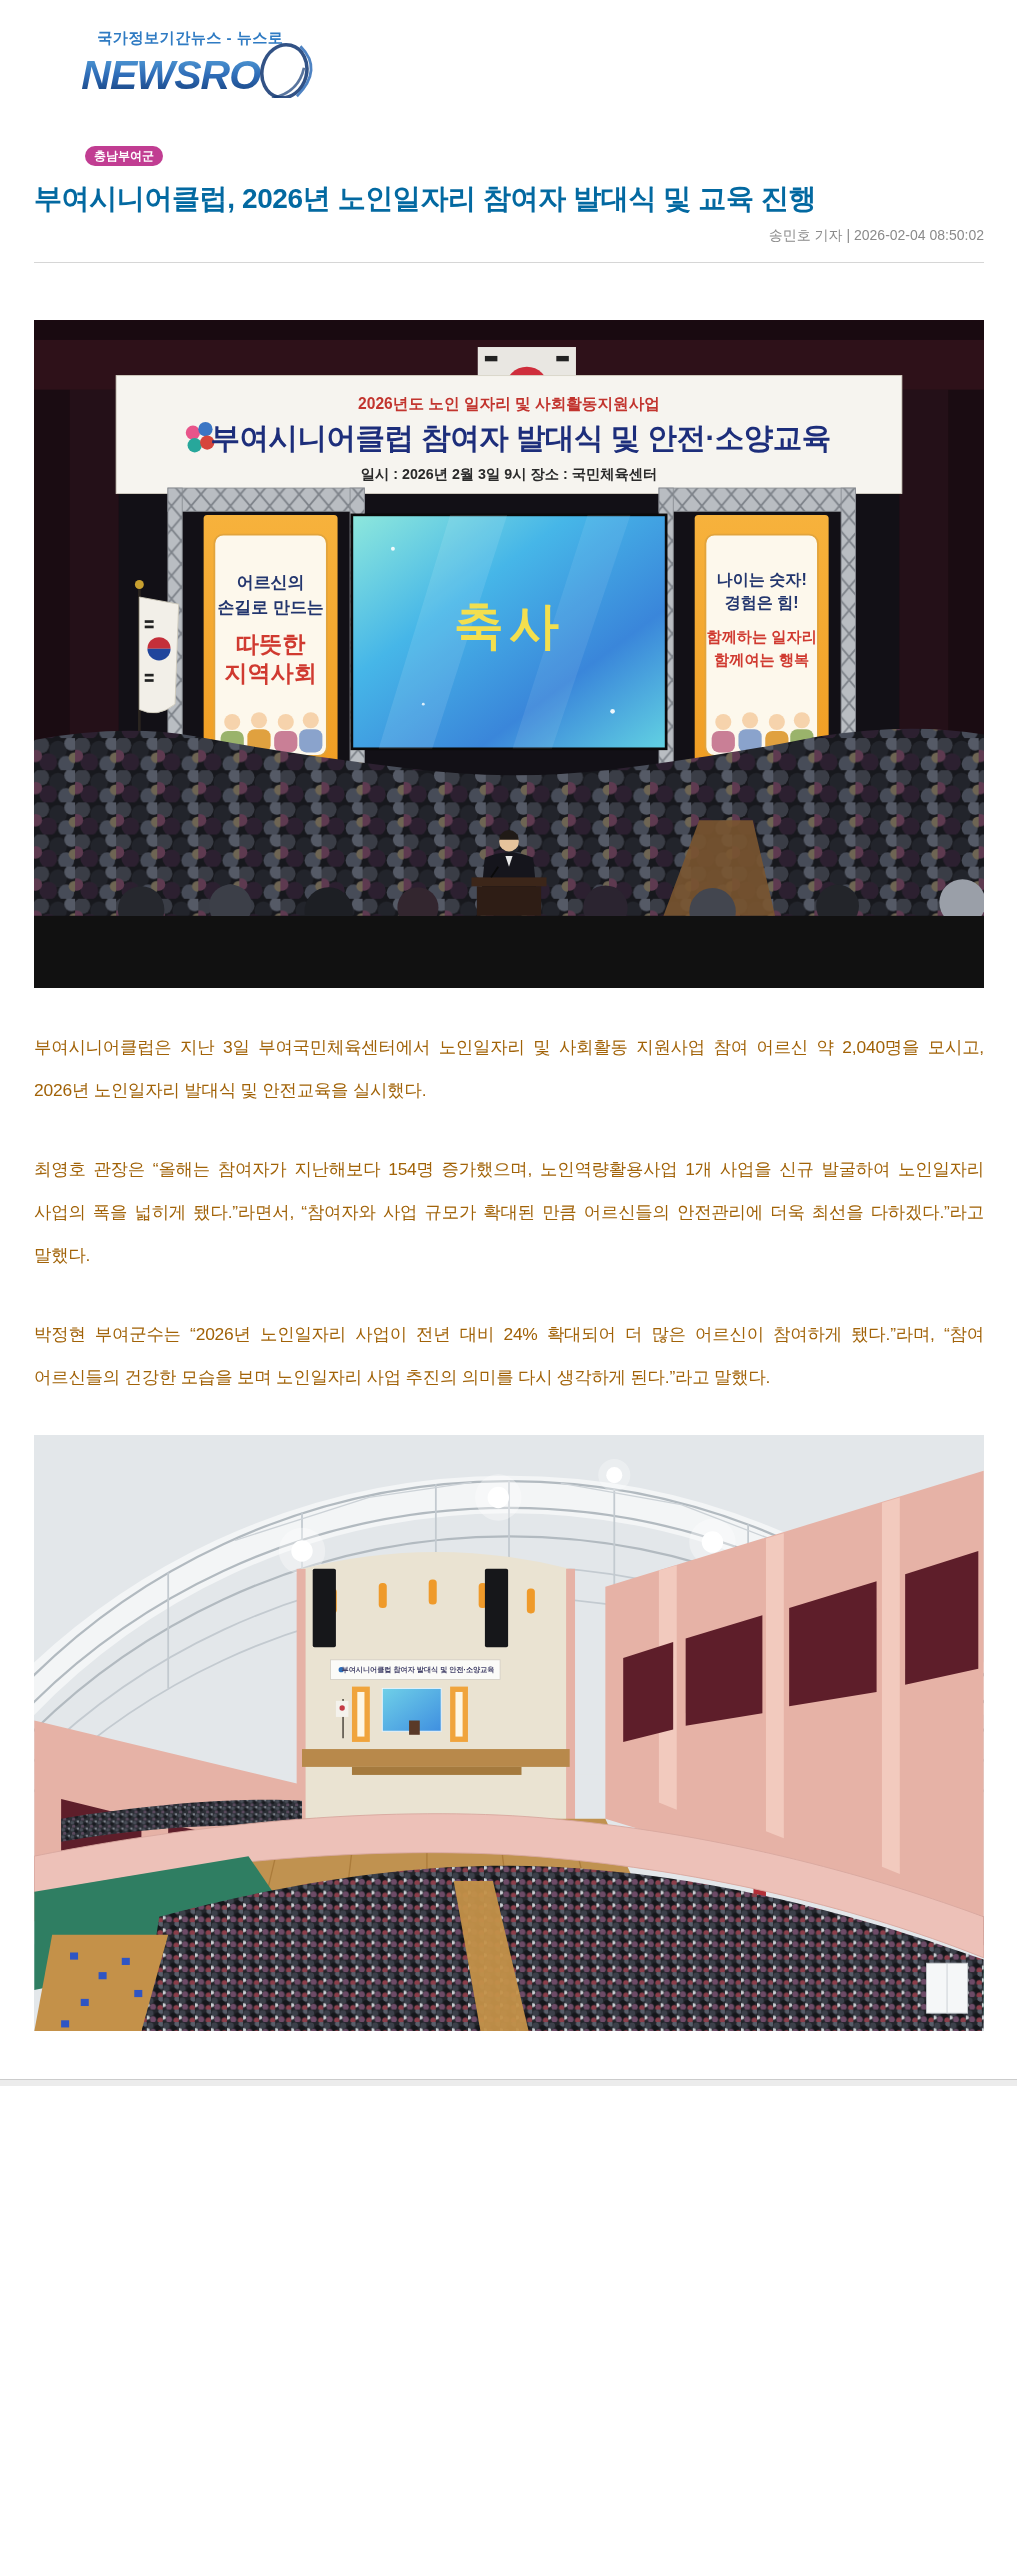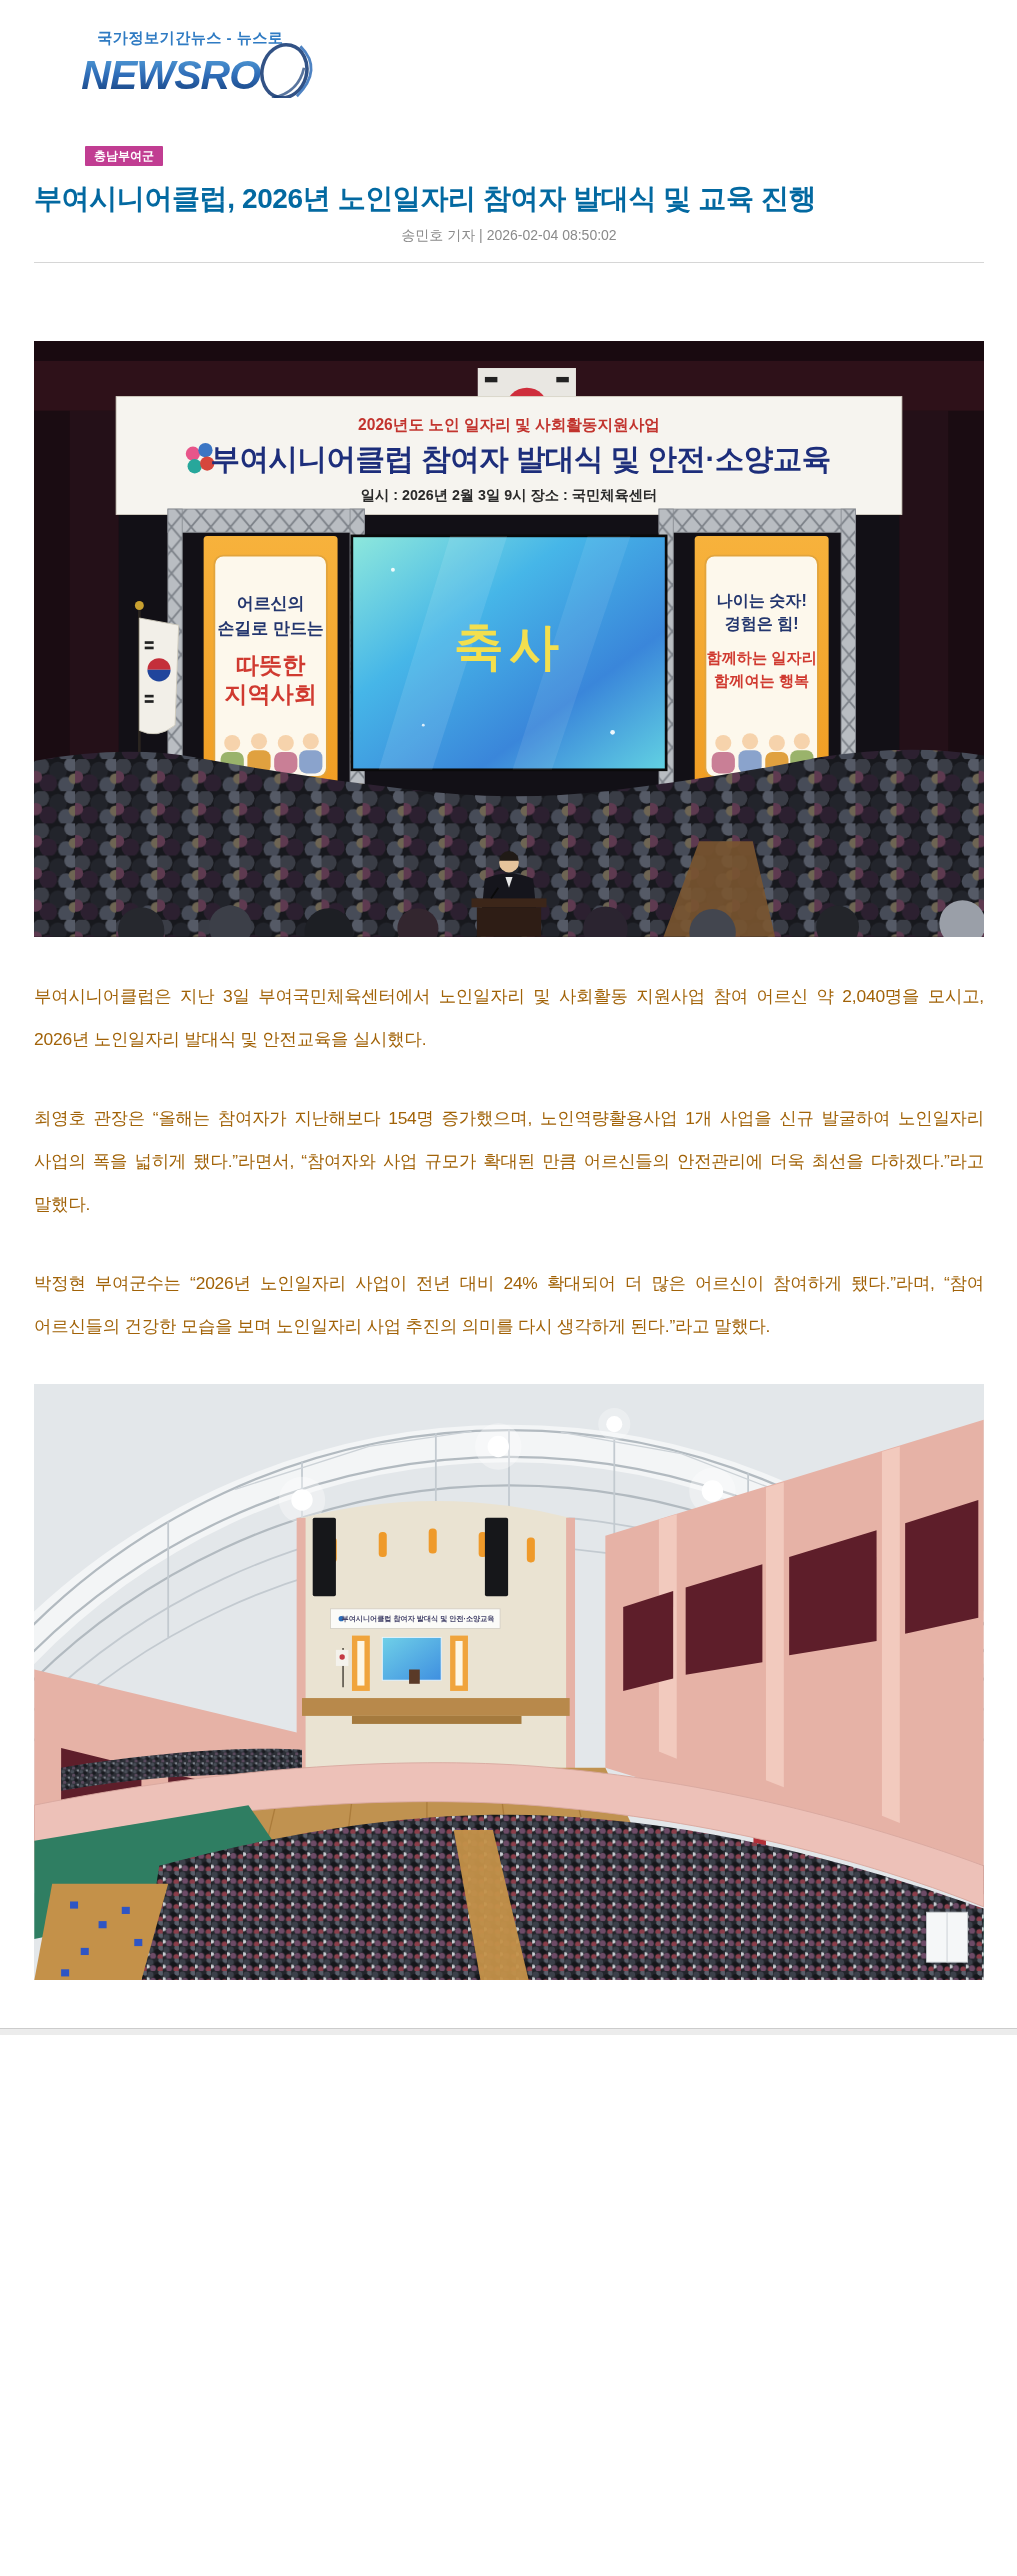--- a/index.html
+++ b/index.html
@@ -1,26 +1,26 @@
 <!DOCTYPE html>
 <html style="font-size:14.3px"><head>
 <meta charset="utf-8">
 <style>
   html,body{margin:0;padding:0;background:#ffffff;}
   body{width:1018px;font-family:"Liberation Sans","DejaVu Sans",sans-serif;-webkit-font-smoothing:antialiased;}
   .page{width:950px;margin:0 auto;}
   header{padding-top:16px;}
   .logo-svg{display:block;margin-left:19.6px;}
   .badge{display:inline-block;margin-top:48px;margin-left:51px;background:#c13d92;color:#fff;
-         font-size:12px;font-weight:bold;padding:3.6px 9px 4.5px;border-radius:1px;letter-spacing:0;line-height:1;}
+         font-size:12px;font-weight:bold;padding:3.6px 9px 4.5px;border-radius:10px;letter-spacing:0;line-height:1;}
   h1.title{margin:12.5px 0 0 0;font-size:28px;font-weight:800;color:#0369a1;letter-spacing:-0.4px;line-height:39px;}
-  .byline{margin-top:9px;text-align:center;color:#8a8a8a;font-size:14px;line-height:16px;}
+  .byline{margin-top:9px;text-align:right;color:#8a8a8a;font-size:14px;line-height:16px;}
   .divider{margin-top:19.6px;border:none;border-top:0.9px solid #d6d6d6;height:0;}
   figure.photo{margin:0;padding:0;overflow:hidden;background:#111;}
-  figure.photo1{margin-top:78px;width:950px;height:596px;}
+  figure.photo1{margin-top:57px;width:950px;height:668px;}
   figure.photo2{width:950px;height:596px;background:#e3e7ea;}
   figure svg{display:block;}
   p.body-text{font-size:17.4px;color:#a16207;line-height:43px;text-align:justify;margin:36px 0;letter-spacing:-0.2px;word-break:keep-all;}
   p.body-text.first{margin-top:38px;}
   .footer-bar{margin-top:48px;width:1018px;height:6.3px;background:#ececec;border-top:0.9px solid #cccccc;}
 </style>
 </head>
 <body>
 
 <div class="page">

